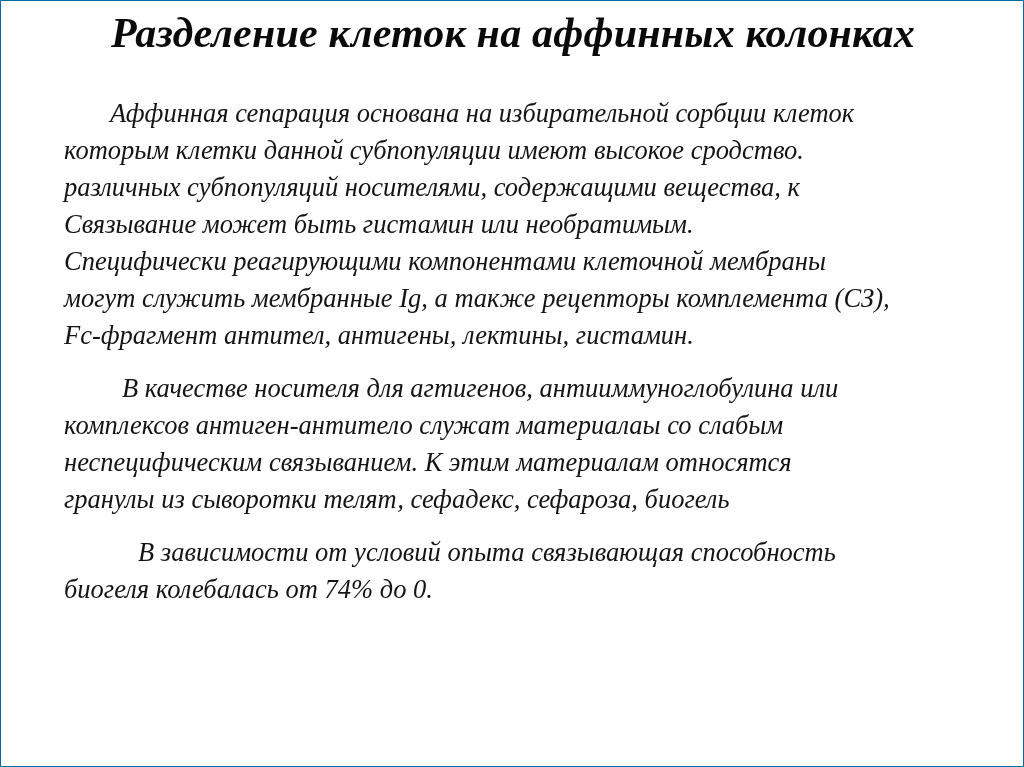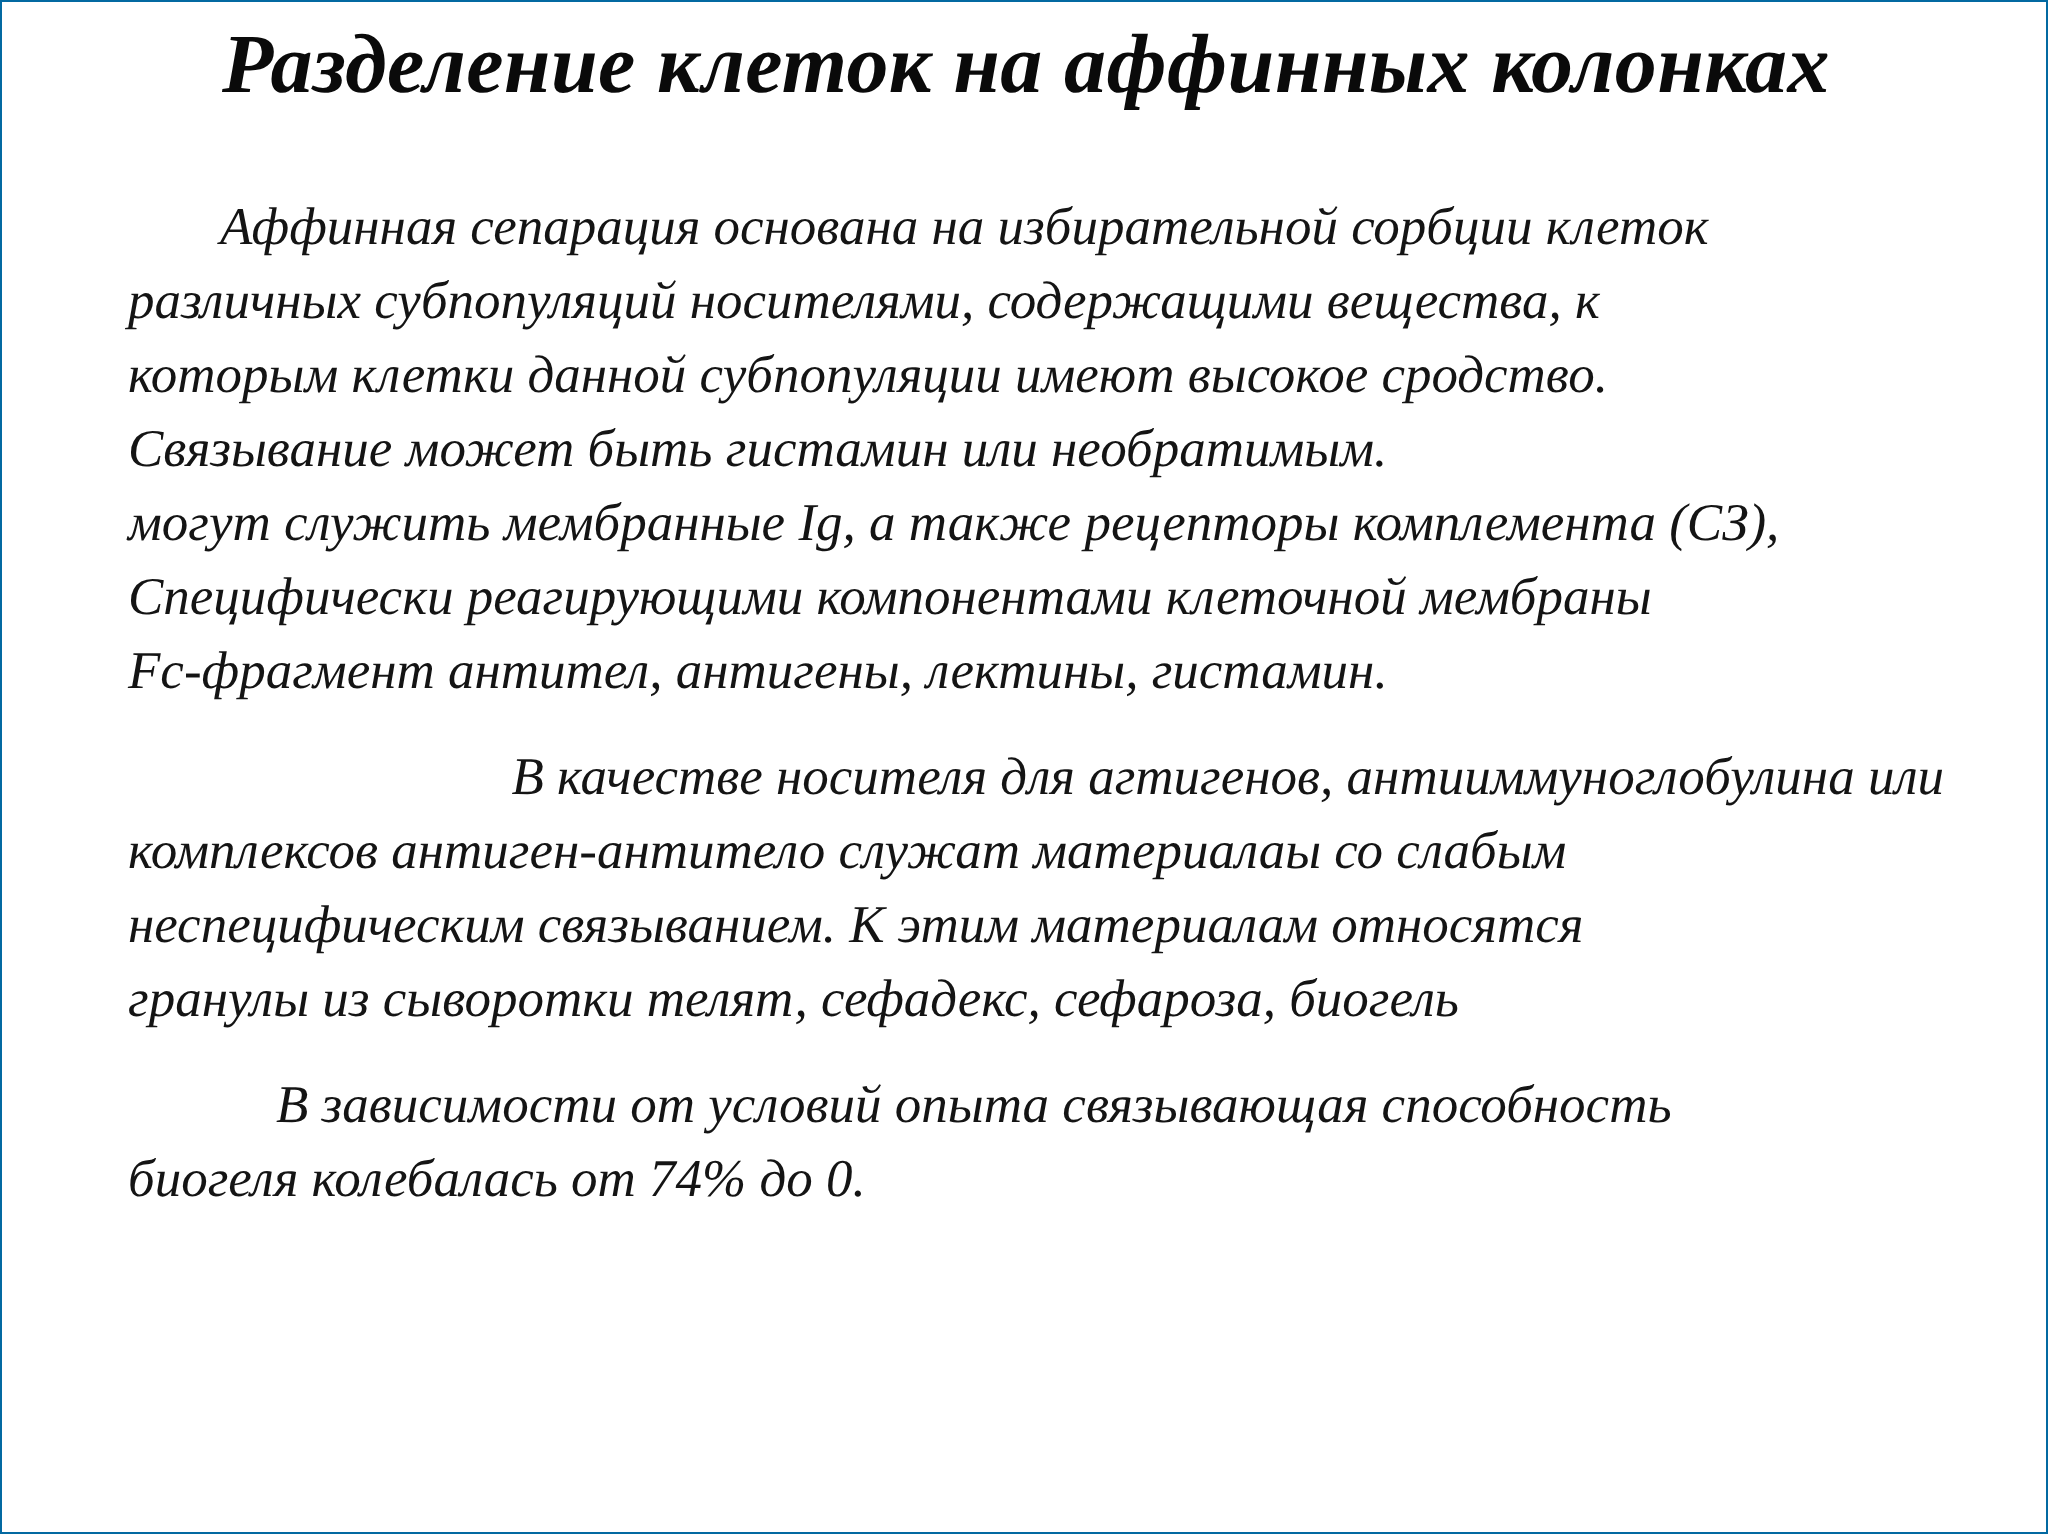--- a/index.html
+++ b/index.html
@@ -47,38 +47,38 @@
       margin: 16px;
       font-size: 26.5px;
       line-height: 37px;
       color: #141414;
     }
     .line {
       display: block;
       white-space: nowrap;
     }
     .indent-1 { padding-left: 46px; }
-    .indent-2 { padding-left: 58px; text-align: right; }
+    .indent-2 { padding-left: 58px; }
     .indent-3 { padding-left: 74px; }
     .para + .para { margin-top: 3px; }
   </style>
 </head>
 <body>
 
 <div class="slide">
   <div class="title">Разделение клеток на аффинных колонках</div>
 
   <div class="body">
     <p class="para">
       <span class="line indent-1">Аффинная сепарация основана на избирательной сорбции клеток</span>
+      <span class="line">которым клетки данной субпопуляции имеют высокое сродство.</span>
       <span class="line">различных субпопуляций носителями, содержащими вещества, к</span>
-      <span class="line">которым клетки данной субпопуляции имеют высокое сродство.</span>
       <span class="line">Связывание может быть гистамин или необратимым.</span>
+      <span class="line">Специфически реагирующими компонентами клеточной мембраны</span>
       <span class="line">могут служить мембранные Ig, а также рецепторы комплемента (СЗ),</span>
-      <span class="line">Специфически реагирующими компонентами клеточной мембраны</span>
       <span class="line">Fc-фрагмент антител, антигены, лектины, гистамин.</span>
     </p>
 
     <p class="para">
       <span class="line indent-2">В качестве носителя для агтигенов, антииммуноглобулина или</span>
       <span class="line">комплексов антиген-антитело служат материалаы со слабым</span>
       <span class="line">неспецифическим связыванием. К этим материалам относятся</span>
       <span class="line">гранулы из сыворотки телят, сефадекс, сефароза, биогель</span>
     </p>
 

